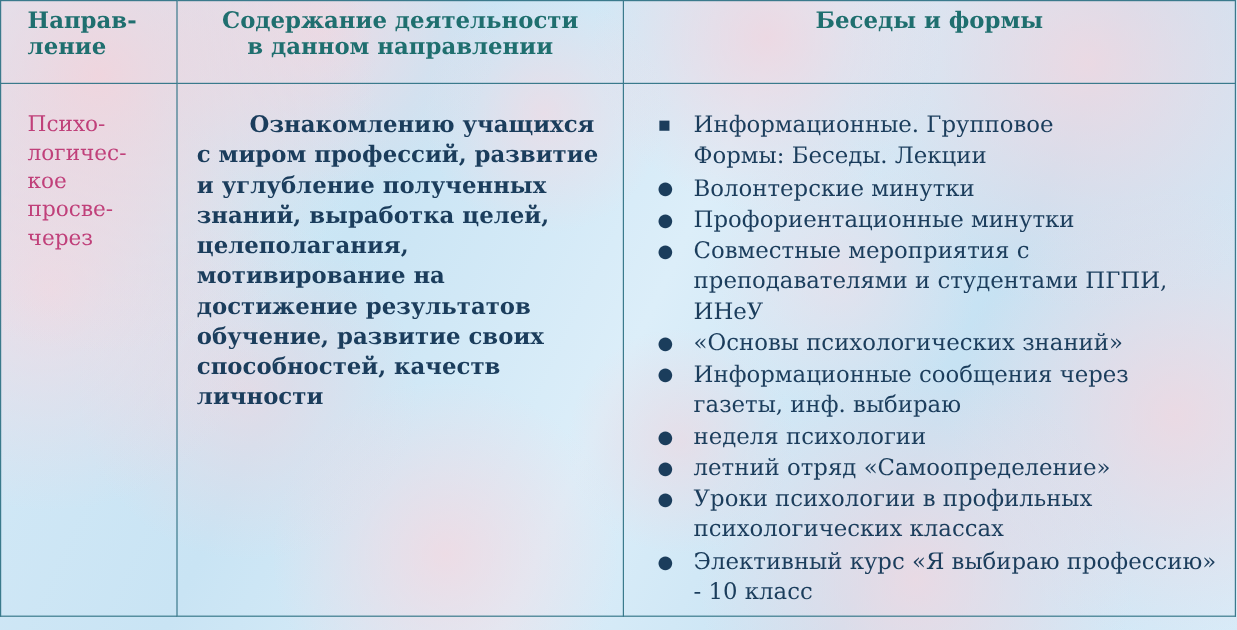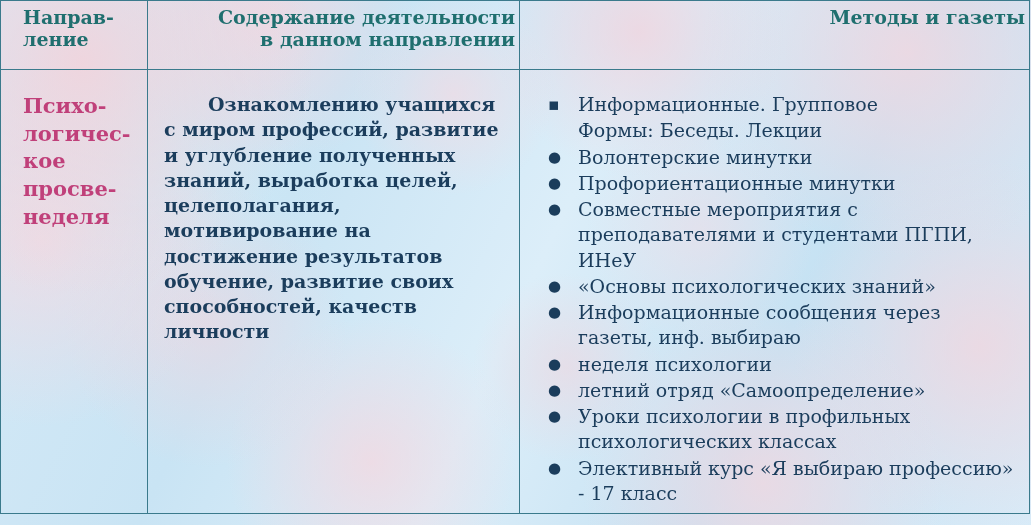--- a/index.html
+++ b/index.html
@@ -48,35 +48,35 @@
     vertical-align: top;
     padding: 0;
     background: transparent;
   }
   col.c1 { width: 147px; }
   col.c2 { width: 372px; }
   col.c3 { width: 510px; }
 
   
   .hdr {
-    text-align: right;
+    text-align: center;
     color: #1f6f6f;
     font-weight: bold;
     font-size: 19px;
     line-height: 1.15;
     padding: 6px 4px 8px 4px;
   }
   .hdr.h1 { text-align: left; padding-left: 22px; }
   .hdr-row td { height: 68px; }
 
   
   .cell-dir {
     color: #c0407a;
-    font-weight: bold;
-    font-size: 21px;
+    font-weight: normal;
+    font-size: 18px;
     line-height: 1.32;
     padding: 22px 6px 6px 22px;
   }
   .cell-content {
     color: #1b3d5c;
     font-size: 19px;
     line-height: 1.33;
     padding: 22px 12px 6px 16px;
   }
   .cell-content .first-line { text-indent: 44px; font-weight: bold; }
@@ -131,33 +131,33 @@
           </div>
         </td>
         <td>
           <div class="hdr">
             <span>Содержание  деятельности</span><br>
             <span>в данном направлении</span>
           </div>
         </td>
         <td>
           <div class="hdr">
-            <span>Методы и газеты</span>
+            <span>Беседы и формы</span>
           </div>
         </td>
       </tr>
 
       <tr>
         <td>
           <div class="cell-dir">
             <span>Психо-</span><br>
             <span>логичес-</span><br>
             <span>кое</span><br>
             <span>просве-</span><br>
-            <span>неделя</span>
+            <span>через</span>
           </div>
           <div class="bottom-pad"></div>
         </td>
 
         <td>
           <div class="cell-content">
             <p class="first-line" style="margin:0;">Ознакомлению учащихся с миром профессий, развитие и углубление полученных знаний, выработка целей, целеполагания, мотивирование на достижение результатов обучение, развитие своих способностей, качеств личности</p>
           </div>
         </td>
 
@@ -198,21 +198,21 @@
               <li class="round">
                 <span class="bullet">●</span>
                 <span>летний отряд «Самоопределение»</span>
               </li>
               <li class="round">
                 <span class="bullet">●</span>
                 <span>Уроки психологии в профильных психологических классах</span>
               </li>
               <li class="round">
                 <span class="bullet">●</span>
-                <span>Элективный курс «Я выбираю профессию» - 17 класс</span>
+                <span>Элективный курс «Я выбираю профессию» - 10 класс</span>
               </li>
             </ul>
           </div>
         </td>
       </tr>
     </tbody>
   </table>
 
 </div>
 

